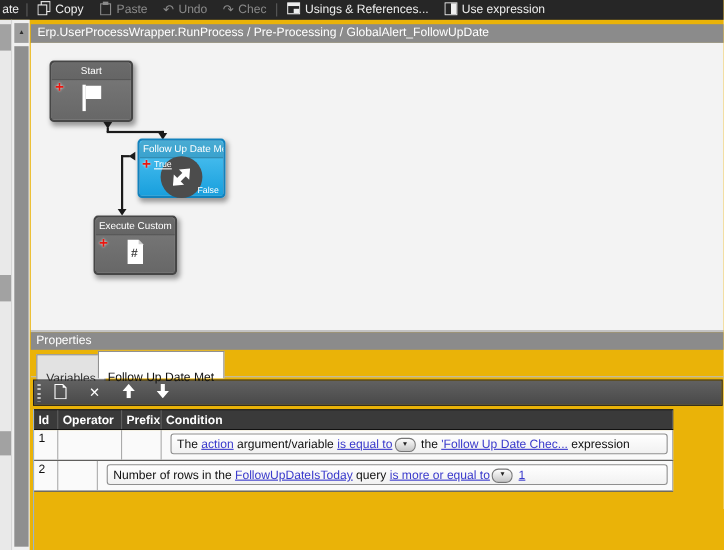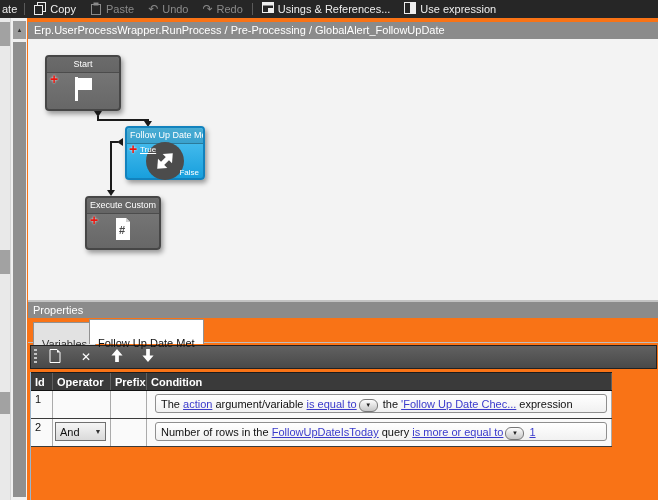--- a/index.html
+++ b/index.html
@@ -1,16 +1,16 @@
 <!DOCTYPE html>
 <html><head>
 <meta charset="utf-8">
 <style>
   html,body{margin:0;padding:0;}
-  .app{position:relative;width:658px;height:500px;background:#f97316;overflow:hidden;
+  .app{position:relative;width:658px;height:500px;background:#eab308;overflow:hidden;
        font-family:"Liberation Sans",sans-serif;-webkit-font-smoothing:antialiased;}
 
   
   .topbar{position:absolute;left:0;top:0;width:658px;height:18px;background:#262626;
           display:flex;align-items:center;color:#eee;font-size:11px;}
   .tb-item{display:flex;align-items:center;gap:4px;padding:0 7px;height:100%;cursor:default;white-space:nowrap;}
   .tb-item.disabled{color:#8a8a8a;}
   .tb-sep{width:1px;height:12px;background:#5a5a5a;margin:0 2px;}
   .tb-trunc{padding:0 5px 0 2px;}
   .tb-glyph{font-size:12px;line-height:12px;}
@@ -112,21 +112,21 @@
           </svg>
       </span>
       <span>Paste</span>
     </div>
     <div class="tb-item disabled">
       <span class="tb-glyph">↶</span>
       <span>Undo</span>
     </div>
     <div class="tb-item disabled">
       <span class="tb-glyph">↷</span>
-      <span>Redo</span>
+      <span>Chec</span>
     </div>
     <div class="tb-sep"></div>
     <div class="tb-item">
       <span>
         <svg width="12" height="12" viewBox="0 0 12 12">
             <rect x="0.5" y="0.5" width="11" height="10" fill="none" stroke="#eee"></rect>
             <rect x="0.5" y="0.5" width="11" height="3" fill="#eee"></rect>
             <rect x="6" y="6" width="5" height="4" fill="#eee"></rect>
           </svg>
       </span>
@@ -266,26 +266,20 @@
       <div class="gr-cell col-id">1</div>
       <div class="gr-cell col-op"></div>
       <div class="gr-cell col-prefix"></div>
       <div class="gr-cell gr-cond">
         <div class="cond-box"><span>The </span><span class="lnk">action</span><span> argument/variable </span><span class="lnk">is equal to</span><span class="dd-pill">▼</span><span> the </span><span class="lnk">'Follow Up Date Chec...</span><span> expression</span></div>
       </div>
     </div>
 
     <div class="grid-row">
       <div class="gr-cell col-id">2</div>
-      <div class="gr-cell col-op" style="padding:2px 2px 0 2px;">
-        <div class="combo">
-          <span class="combo-label">And</span>
-          <span class="combo-arrow">▼</span>
-        </div>
-      </div>
       <div class="gr-cell col-prefix"></div>
       <div class="gr-cell gr-cond">
         <div class="cond-box"><span>Number of rows in the </span><span class="lnk">FollowUpDateIsToday</span><span> query </span><span class="lnk">is more or equal to</span><span class="dd-pill">▼</span><span> </span><span class="lnk">1</span><span></span></div>
       </div>
     </div>
   </div>
 
 </div>
 
 </body></html>

